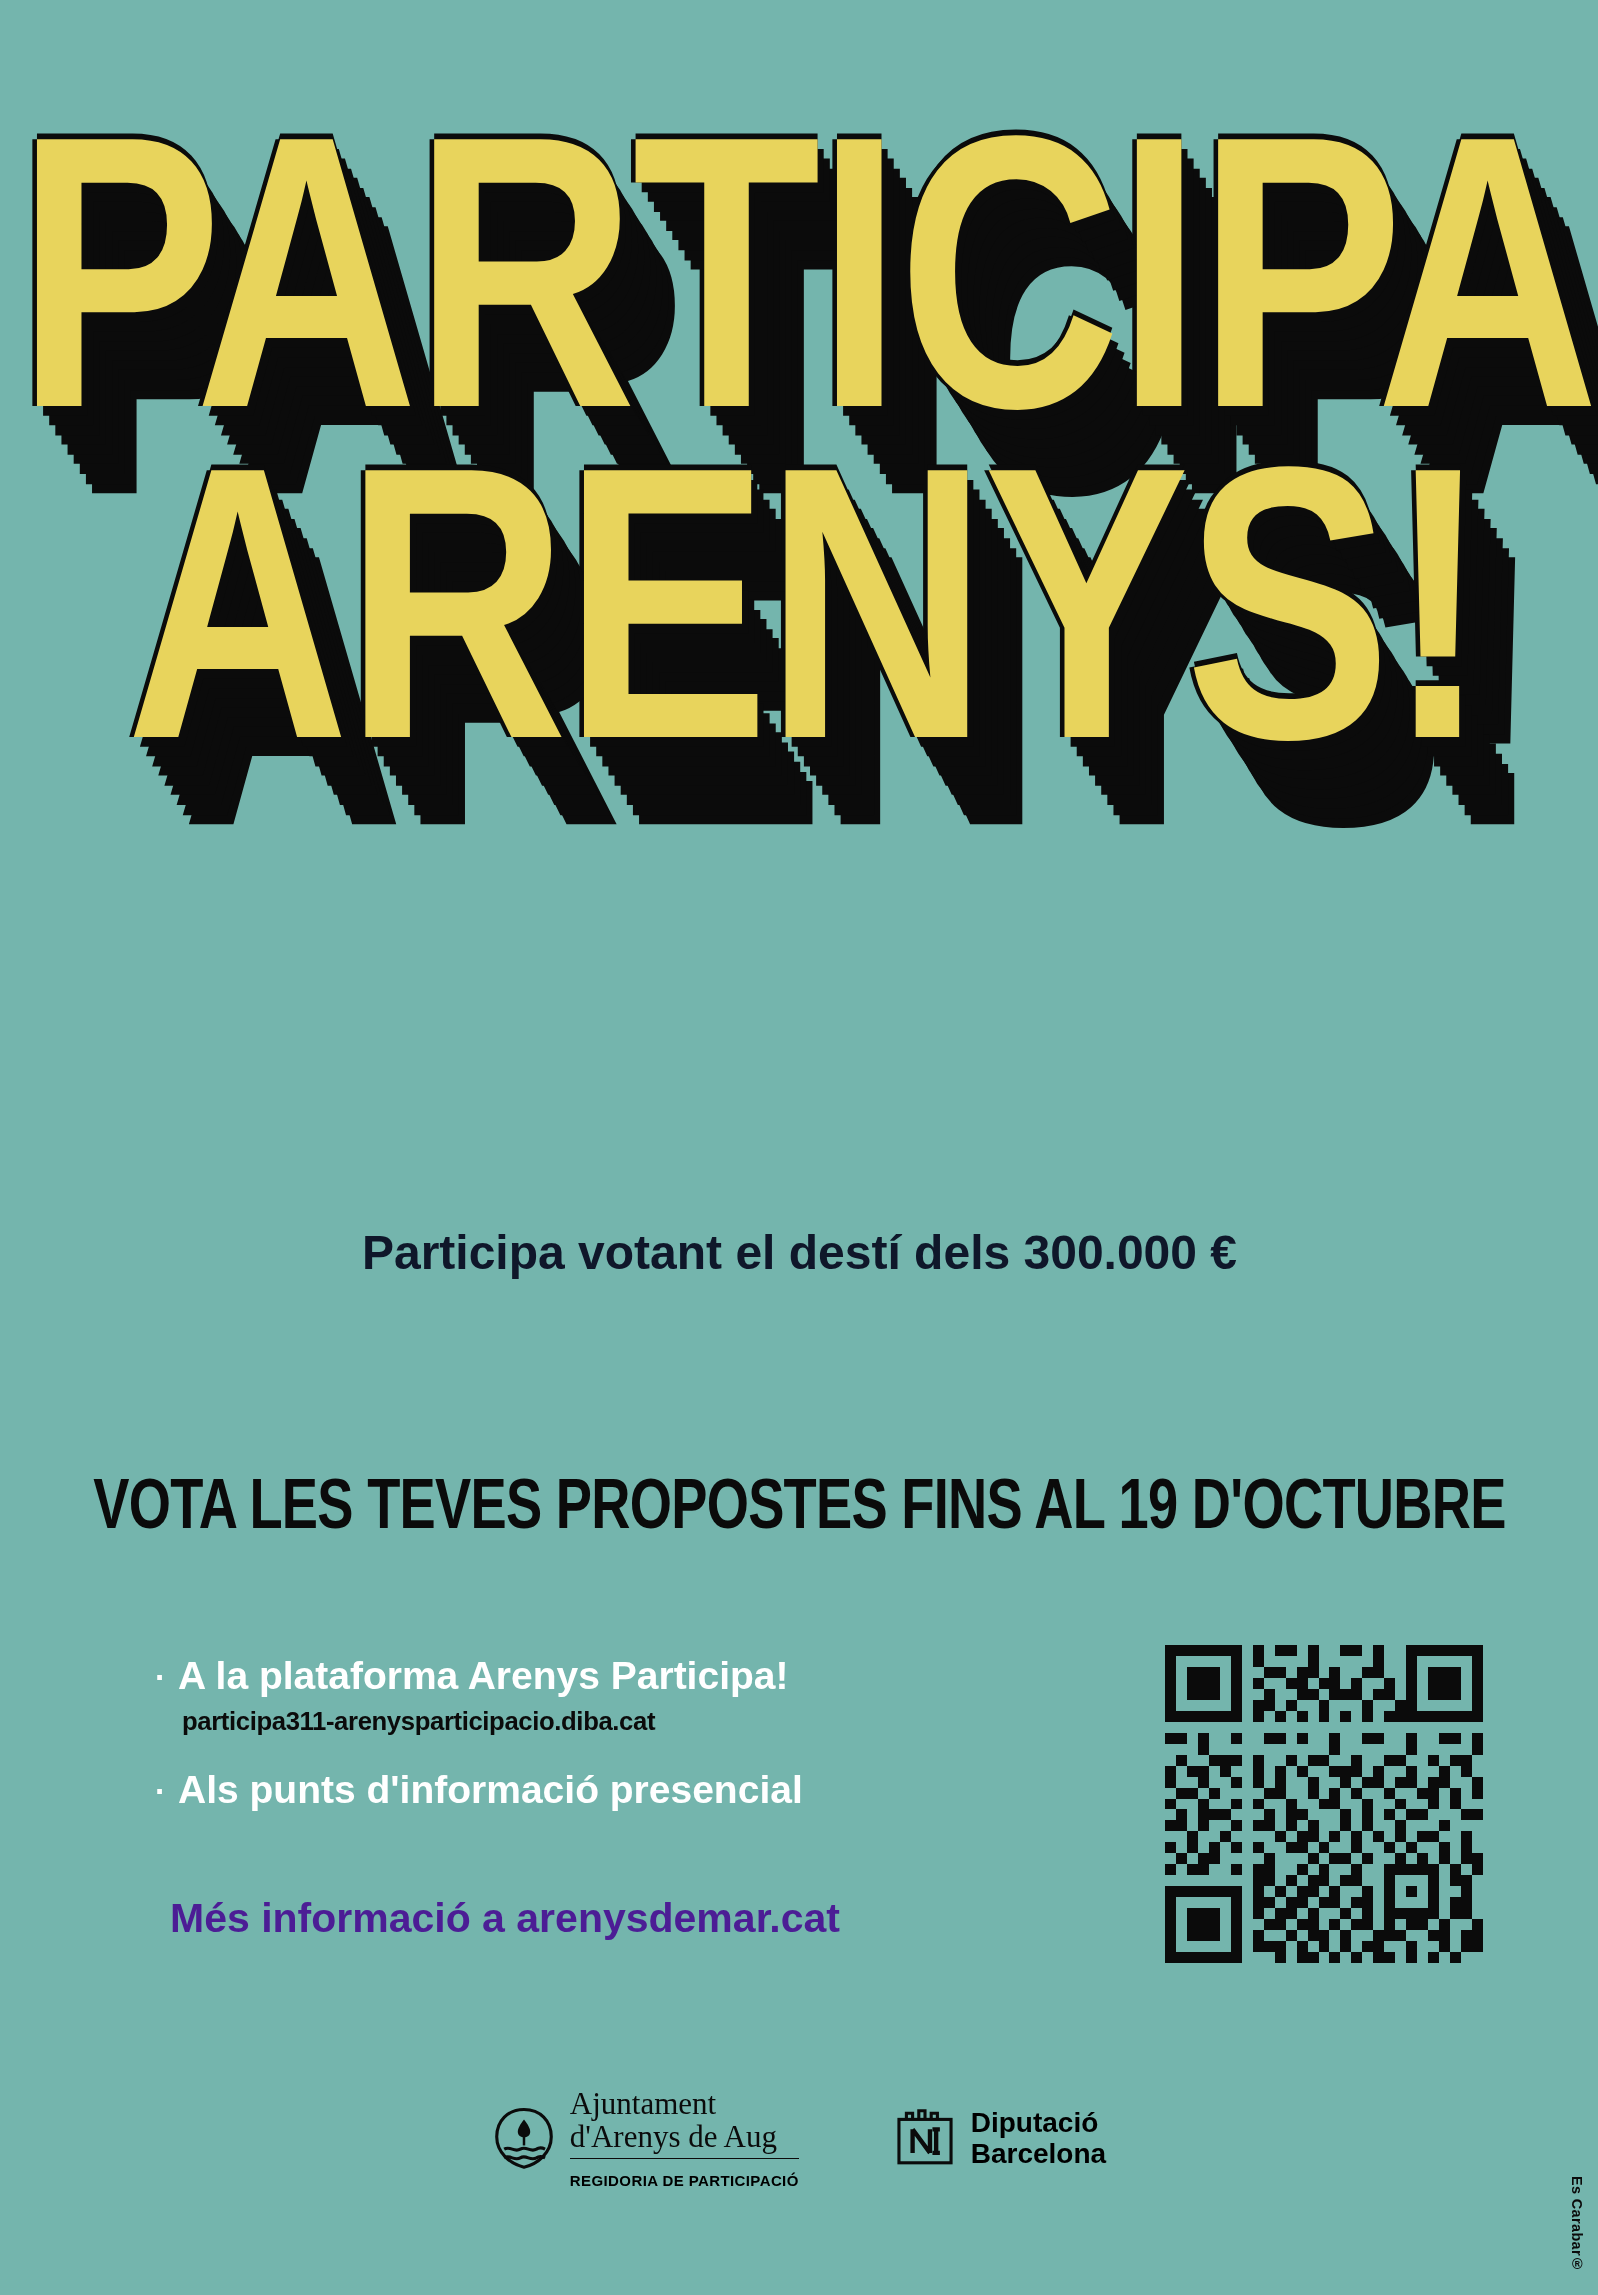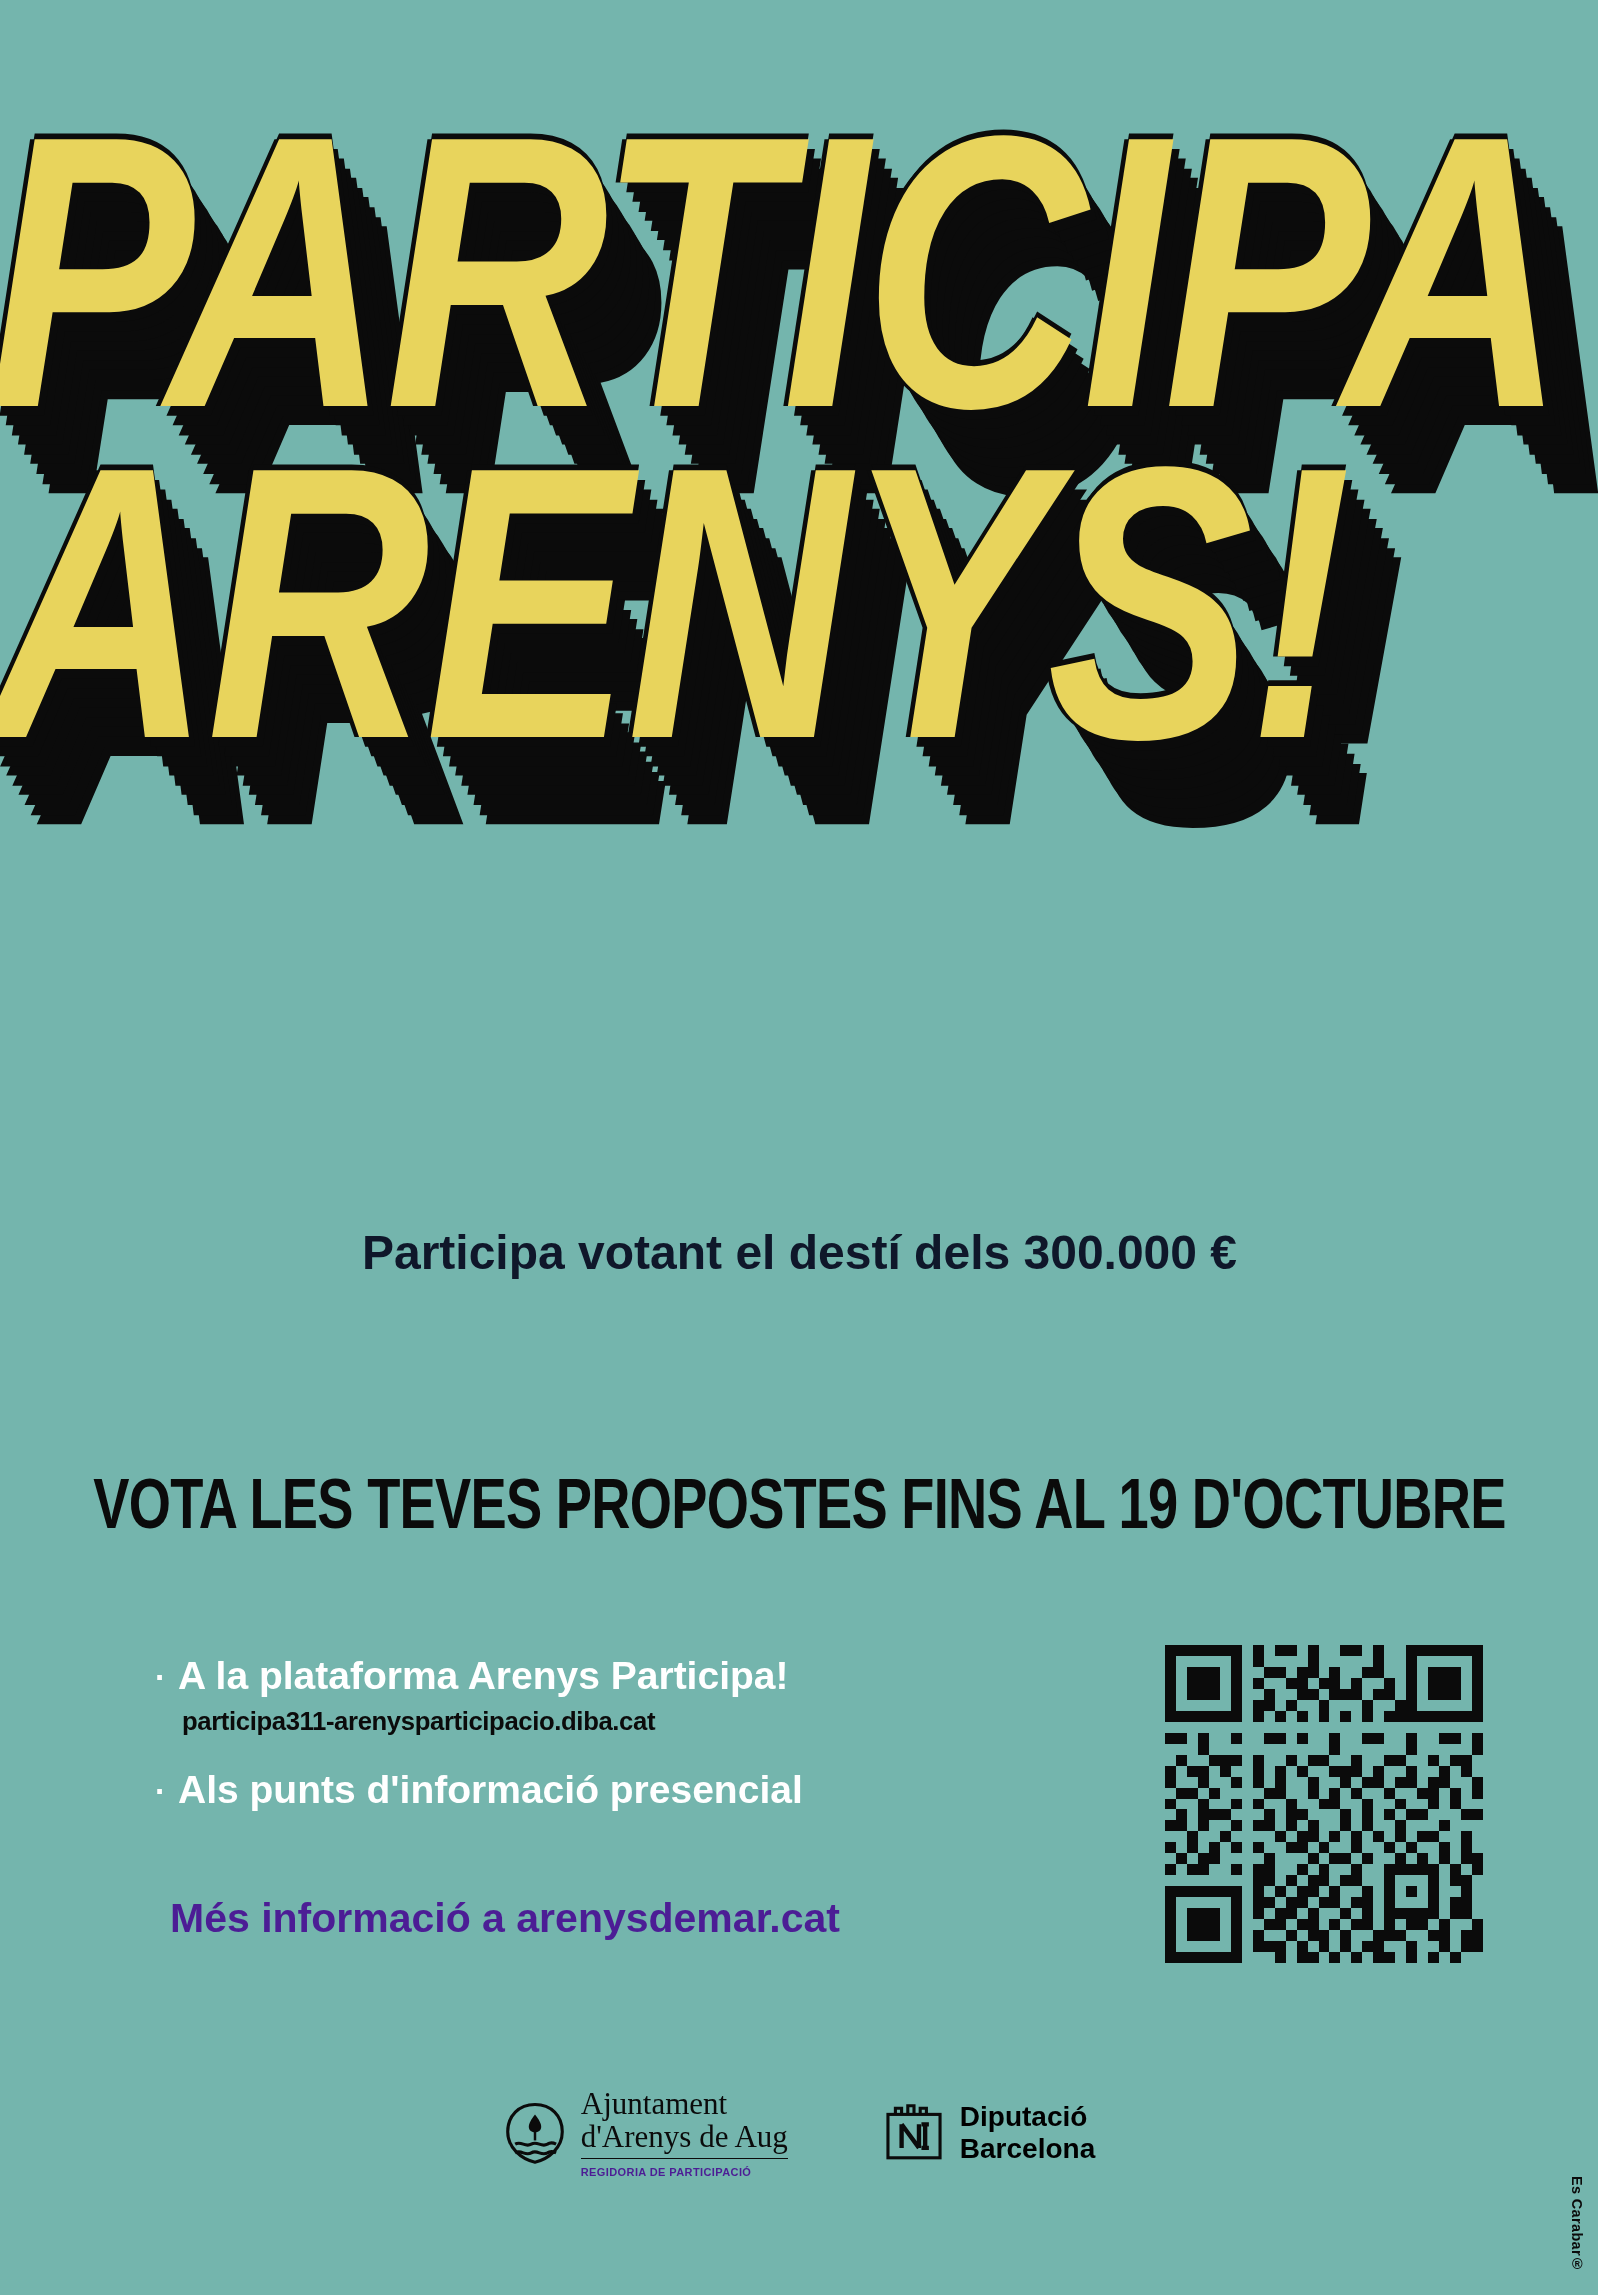--- a/index.html
+++ b/index.html
@@ -18,25 +18,24 @@
 
   .poster {
     position: absolute;
     inset: 0;
     background: #74b5ad;
   }
 
   
   .headline {
     position: absolute;
-    left: 4px;
+    left: 12px;
     right: 0;
     top: 113px;
-    text-align: left;
-    font-style: italic;
+    text-align: center;
   }
 
   .hl-line {
     position: relative;
     display: block;
     font-family: "Liberation Sans", sans-serif;
     font-weight: bold;
     color: #e8d45c;
     letter-spacing: -4.5px;
     line-height: 0.82;
@@ -171,27 +170,27 @@
     height: 62px;
     flex: 0 0 auto;
   }
   .logo-text-main {
     font-family: "Liberation Serif", serif;
     font-size: 31px;
     line-height: 1.05;
     color: #0b0b0b;
   }
   .logo-text-sub {
-    font-size: 11px;
+    font-size: 15px;
     font-weight: bold;
     letter-spacing: 0.4px;
-    color: #4c1d95;
+    color: #000000;
     margin-top: 4.5px;
     border-top: 1.5px solid #0b0b0b;
-    padding-top: 7px;
+    padding-top: 13px;
   }
   .logo-diba-text {
     font-size: 28px;
     font-weight: bold;
     line-height: 1.12;
     color: #000000;
   }
 
   
   .credit {

